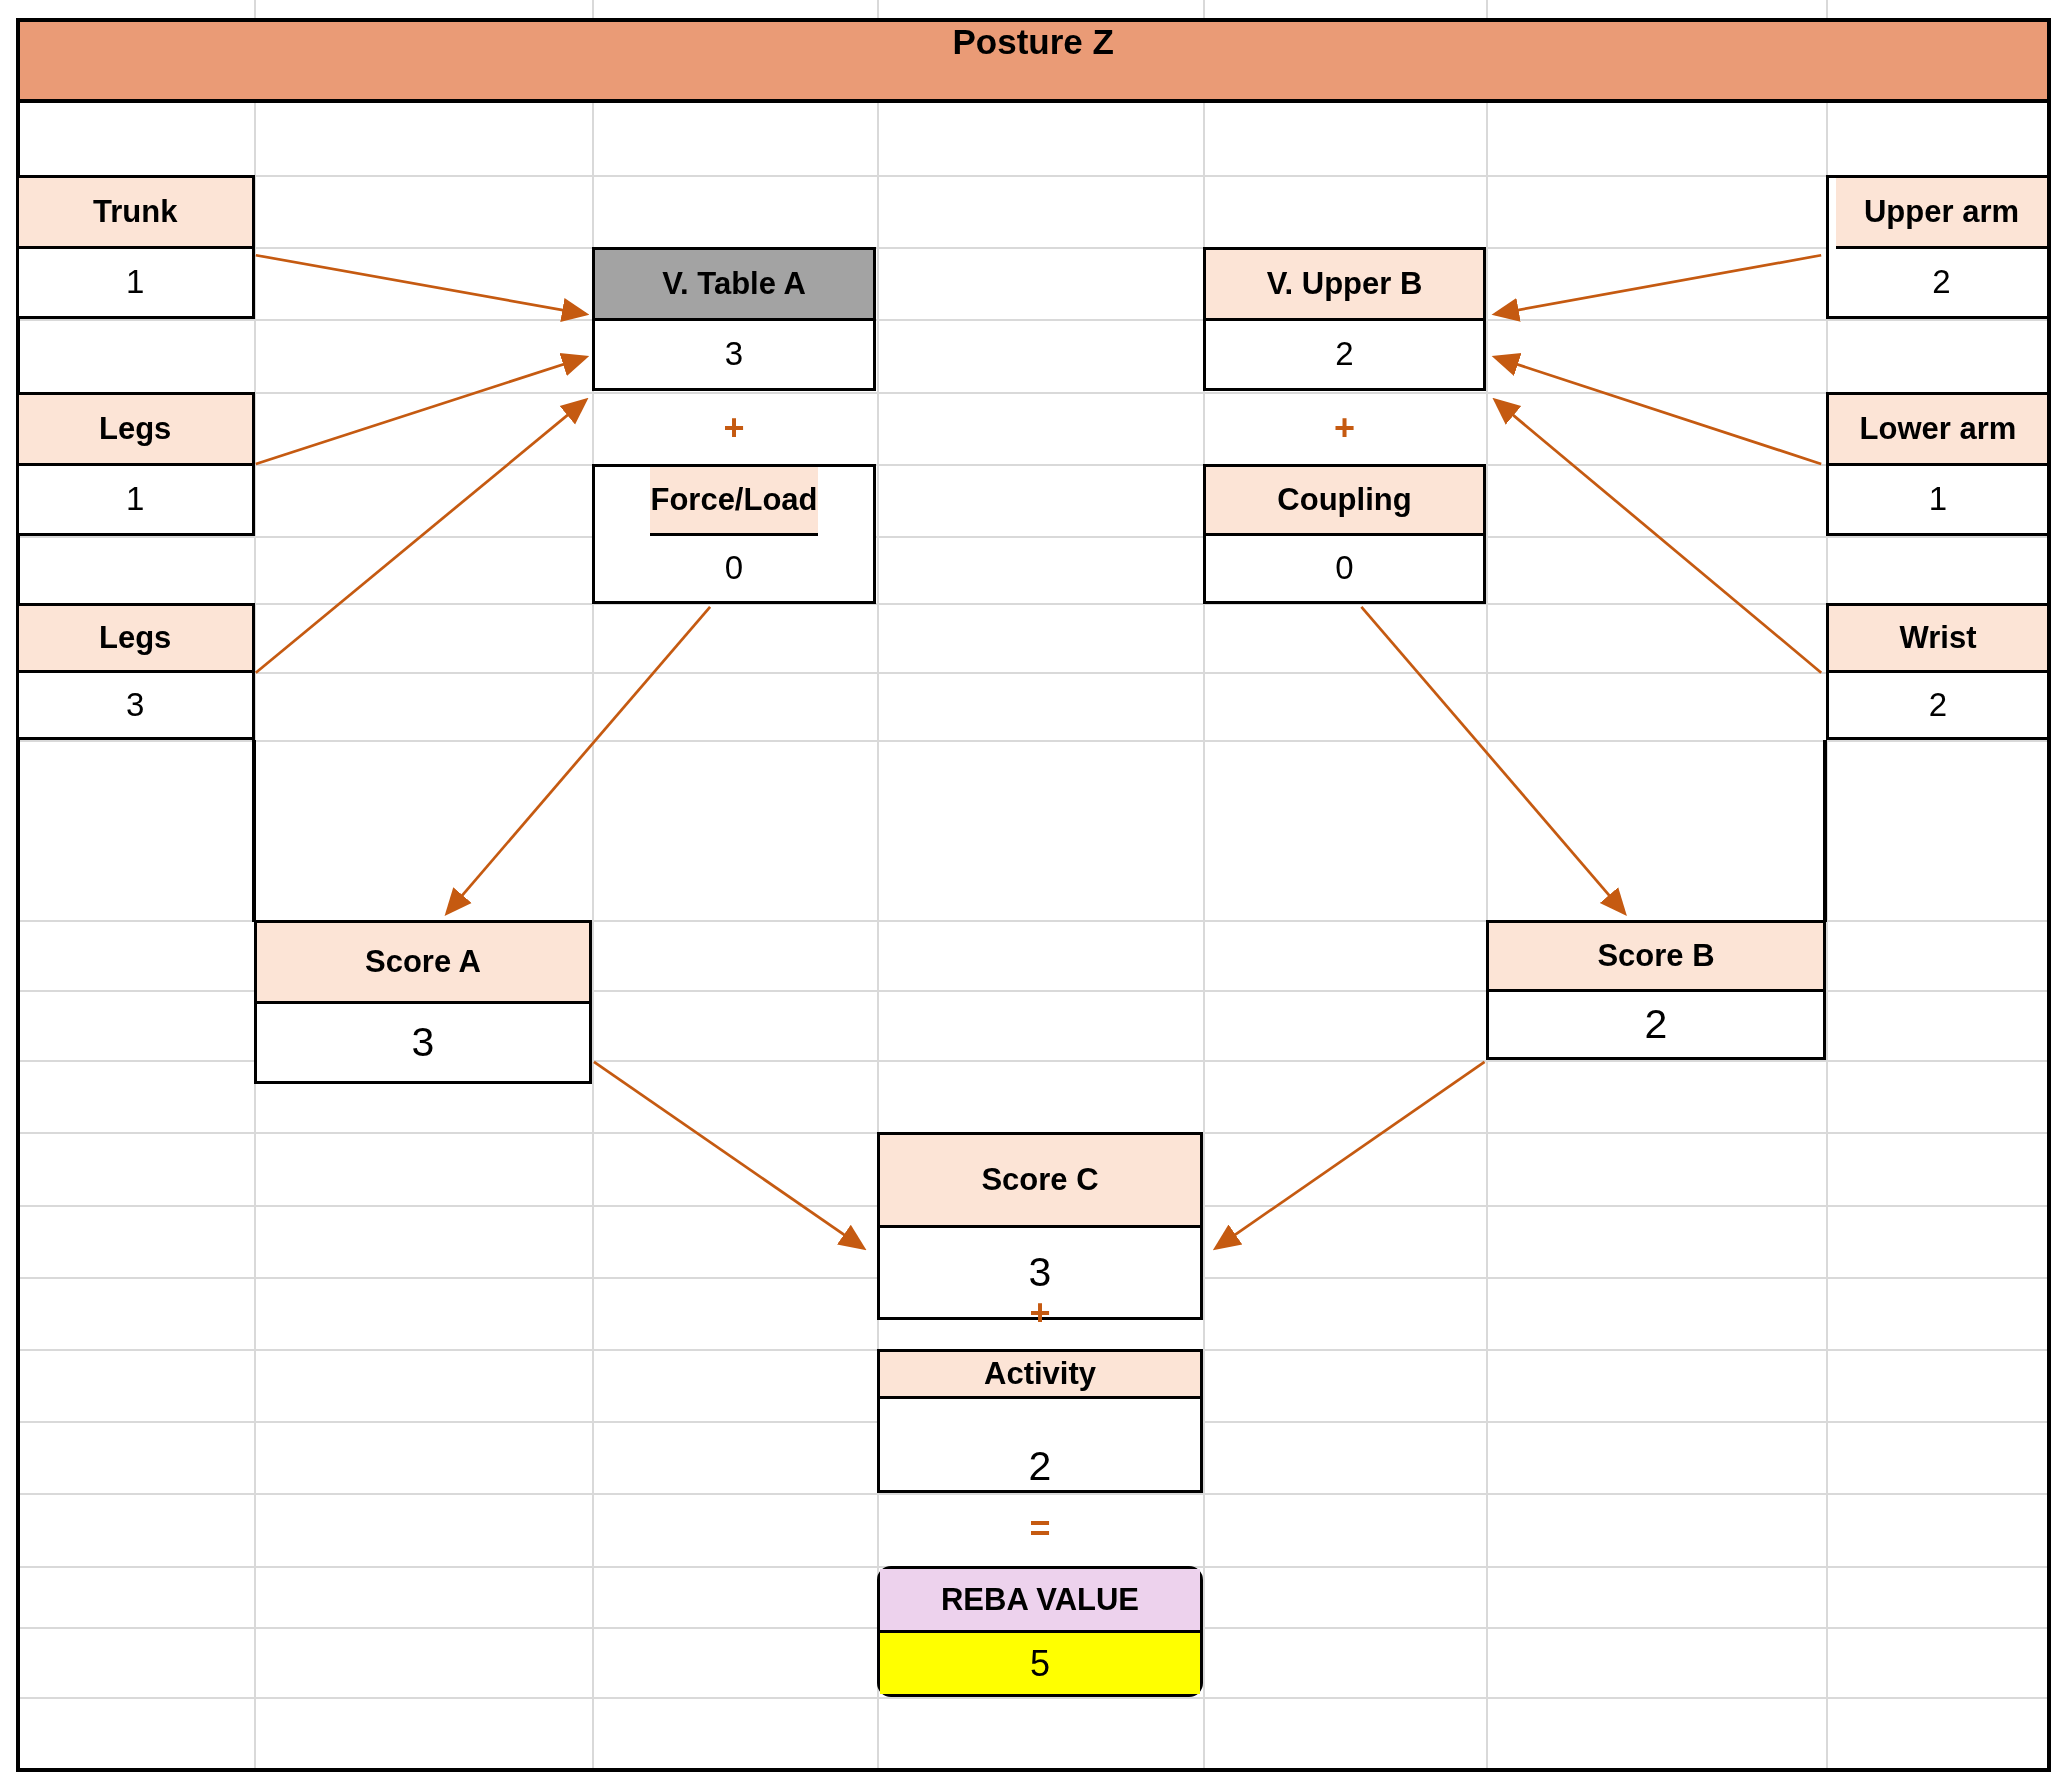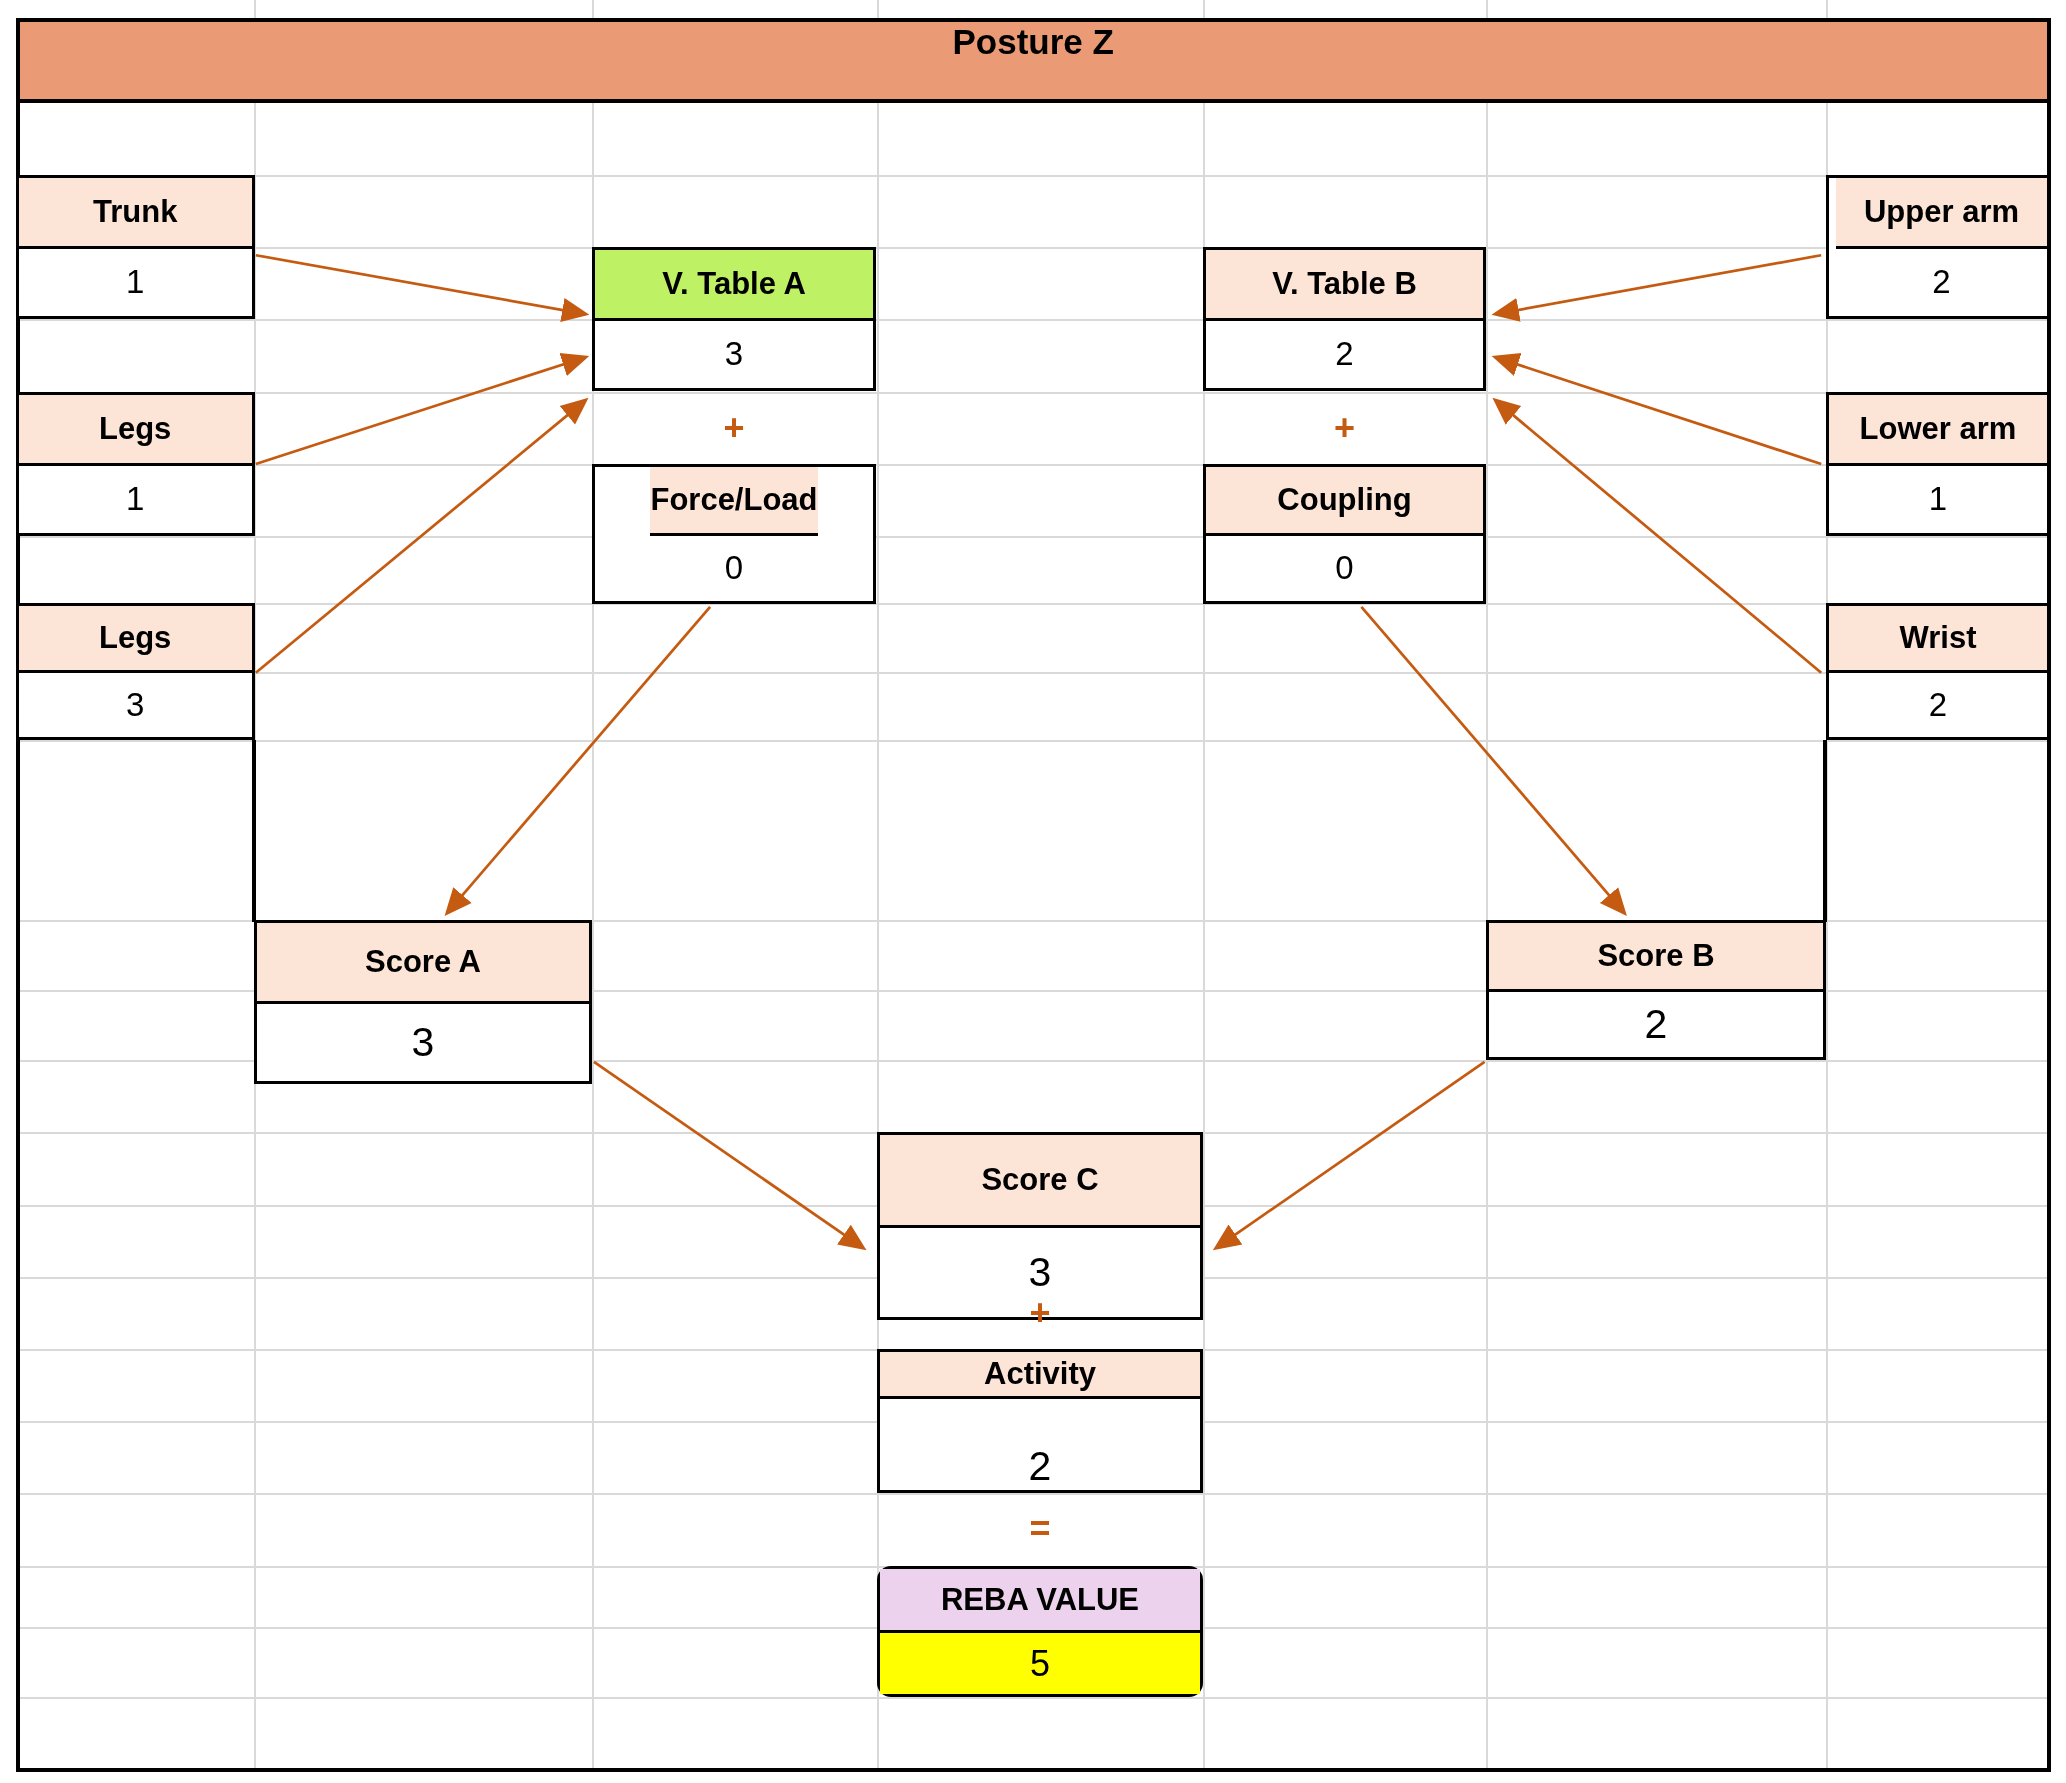--- a/index.html
+++ b/index.html
@@ -103,31 +103,31 @@
 <div class="box" style="left:1826px;top:392px;width:224px;height:144px;">
   <div class="lbl" style="background:#FCE4D6">Lower arm</div>
   <div class="val">1</div>
 </div>
 <div class="box" style="left:1826px;top:603px;width:224px;height:137px;">
   <div class="lbl" style="background:#FCE4D6">Wrist</div>
   <div class="val">2</div>
 </div>
 
 <div class="box" style="left:592px;top:247px;width:284px;height:144px;">
-  <div class="lbl" style="background:#bef264">V. Table A</div>
+  <div class="lbl" style="background:#a3a3a3">V. Table A</div>
   <div class="val">3</div>
 </div>
 <div class="op" style="left:592px;top:392px;width:284px;height:72px;color:#C55A11;">+</div>
 <div class="box" style="left:592px;top:464px;width:284px;height:140px;align-items:center;">
   <div class="lbl" style="background:#FCE4D6">Force/Load</div>
   <div class="val">0</div>
 </div>
 
 <div class="box" style="left:1203px;top:247px;width:283px;height:144px;">
-  <div class="lbl" style="background:#FCE4D6">V. Table B</div>
+  <div class="lbl" style="background:#FCE4D6">V. Upper B</div>
   <div class="val">2</div>
 </div>
 <div class="op" style="left:1203px;top:392px;width:283px;height:72px;color:#C55A11;">+</div>
 <div class="box" style="left:1203px;top:464px;width:283px;height:140px;">
   <div class="lbl" style="background:#FCE4D6">Coupling</div>
   <div class="val">0</div>
 </div>
 
 <div class="box" style="left:254px;top:920px;width:338px;height:164px;">
   <div class="lbl" style="background:#FCE4D6">Score A</div>

